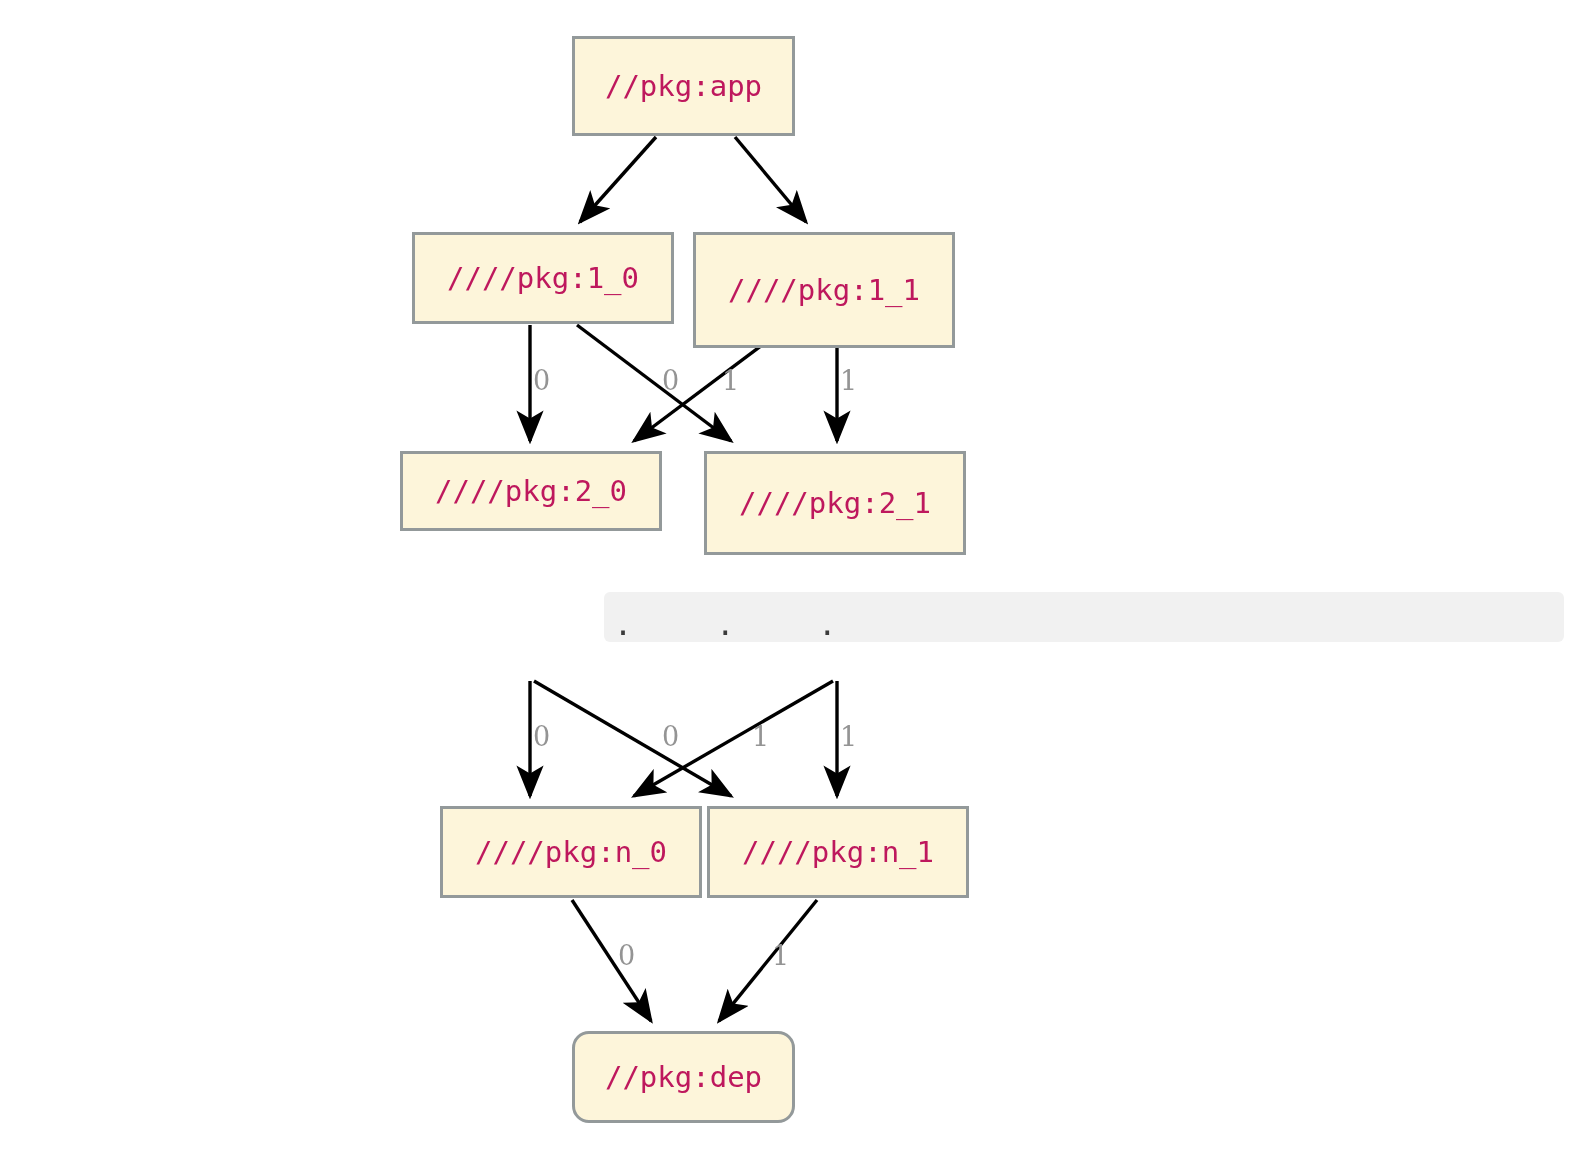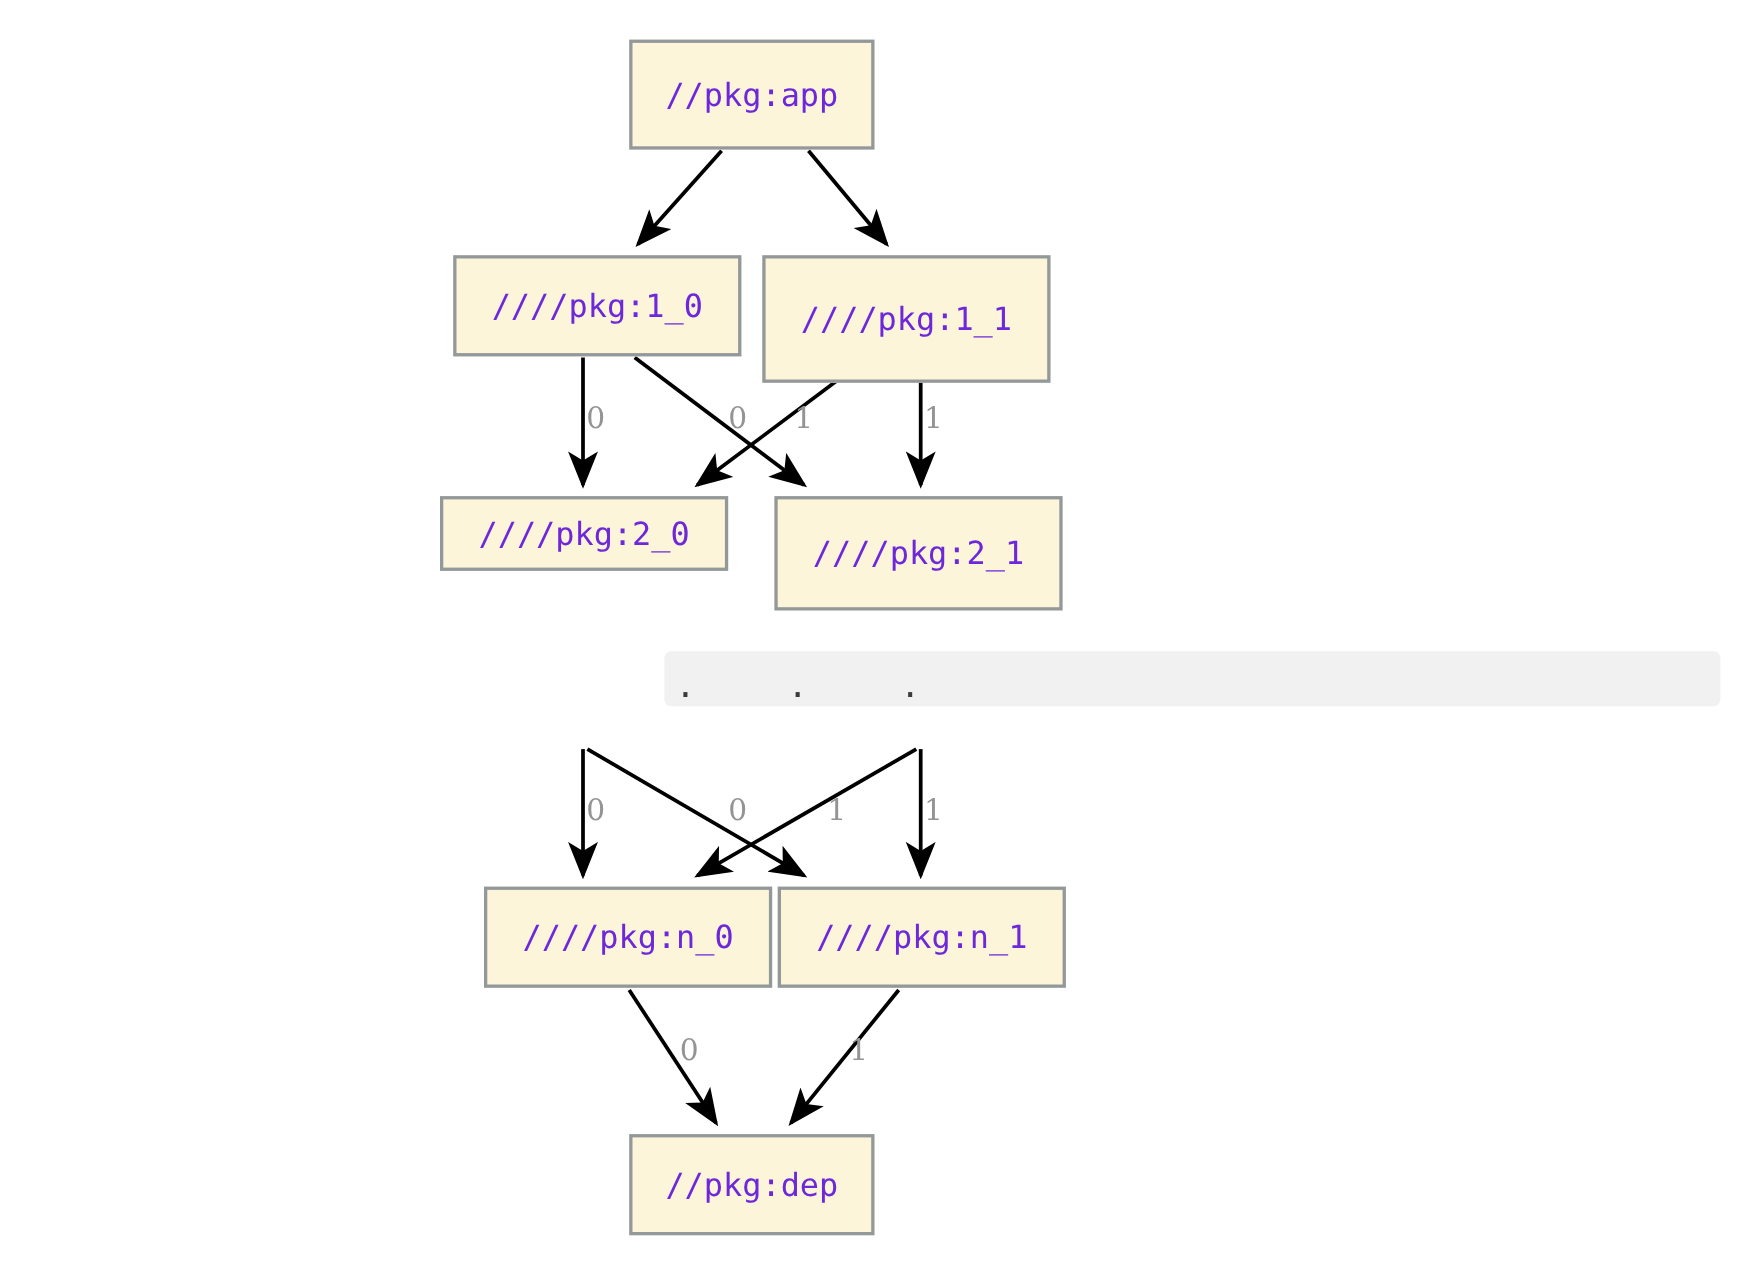--- a/index.html
+++ b/index.html
@@ -31,21 +31,21 @@
     box-sizing: border-box;
     background: #fdf5da;
     border: 3px solid #93999a;
     display: flex;
     align-items: center;
     justify-content: center;
   }
   .node-label {
     font-family: "DejaVu Sans Mono", "Liberation Mono", monospace;
     font-size: 29px;
-    color: #6d28d9;
+    color: #be185d;
     letter-spacing: 0px;
     white-space: nowrap;
   }
   .edge-label {
     position: absolute;
     font-family: "DejaVu Serif", "Liberation Serif", serif;
     font-size: 27px;
     color: #949494;
     white-space: nowrap;
     line-height: 1;
@@ -134,37 +134,37 @@
   </div>
 
   <div class="node-box" style="left:400px; top:232px; width:262px; height:92px;margin-left:12px;">
     <span class="node-label">////pkg:1_0</span>
   </div>
 
   <div class="node-box" style="left:693px; top:232px; width:262px; height:116px;">
     <span class="node-label">////pkg:1_1</span>
   </div>
 
-  <div class="node-box" style="left:400px; top:451px; width:262px; height:68px;">
+  <div class="node-box" style="left:400px; top:451px; width:262px; height:80px;">
     <span class="node-label">////pkg:2_0</span>
   </div>
 
   <div class="node-box" style="left:704px; top:451px; width:262px; height:104px;">
     <span class="node-label">////pkg:2_1</span>
   </div>
 
   <div class="node-box" style="left:400px; top:806px; width:262px; height:92px;margin-left:40px;">
     <span class="node-label">////pkg:n_0</span>
   </div>
 
   <div class="node-box" style="left:707px; top:806px; width:262px; height:92px;text-align:center;">
     <span class="node-label">////pkg:n_1</span>
   </div>
 
-  <div class="node-box" style="left:572px; top:1031px; width:223px; height:92px;">
+  <div class="node-box" style="left:572px; top:1031px; width:223px; height:92px;border-radius:17px;">
     <span class="node-label">//pkg:dep</span>
   </div>
 
   <div class="ellipsis-band" style="left:604px; top:592px; width:960px; height:50px;">
     <span class="ellipsis-dots">.  .  .</span>
   </div>
 
   <div class="edge-label" style="left:533px; top:367px;">0</div>
   <div class="edge-label" style="left:662px; top:367px;">0</div>
   <div class="edge-label" style="left:722px; top:367px;">1</div>

